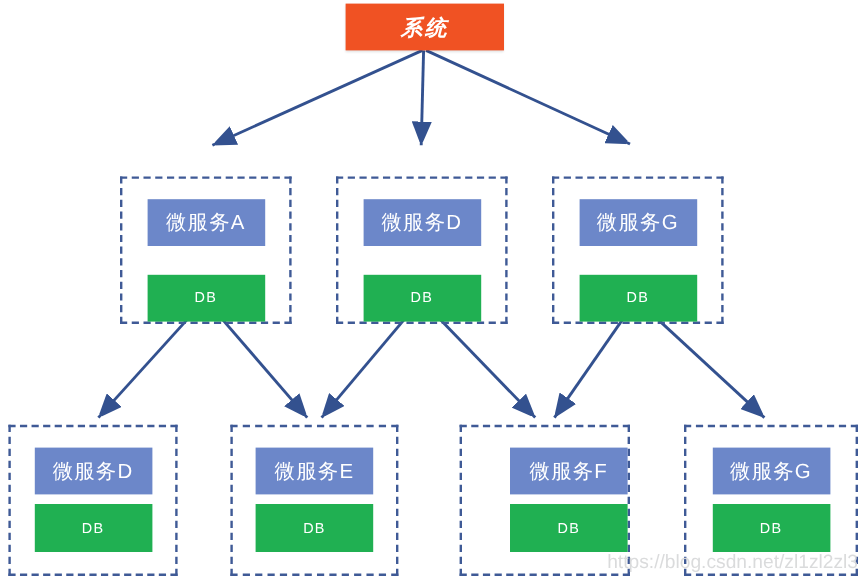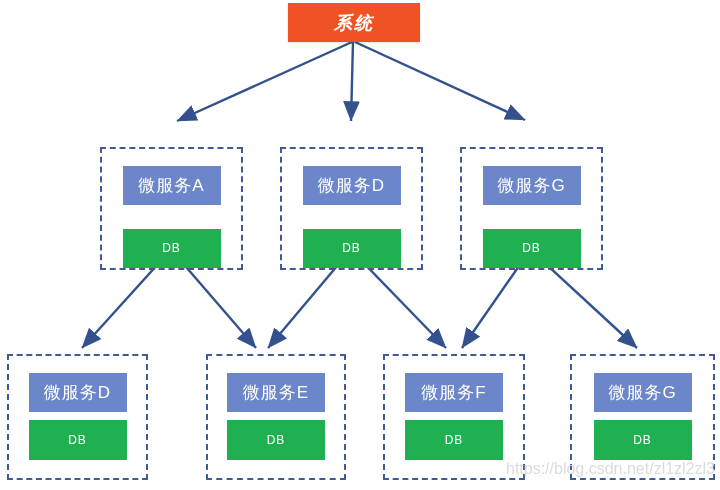--- a/index.html
+++ b/index.html
@@ -21,22 +21,22 @@
   .svc-container{
     position:absolute;
     border:2.5px dashed #3F5A96;
     box-sizing:border-box;
     display:flex;flex-direction:column;align-items:center;
     z-index:2;background:transparent;
   }
   .tier1{top:147px;height:123px;width:143px;padding-top:17px;gap:16px;}
   .tier2{top:354px;height:126px;width:142px;padding-top:17px;}
   .pos-a{left:100px;} .pos-b{left:280px;} .pos-c{left:460px;}
-  .pos-d{left:7px;width:141px;} .pos-e{left:206px;width:140px;}
-  .pos-f{left:383px;} .pos-g{left:570px;width:145px;}
+  .pos-d{left:7px;width:141px;} .pos-e{left:192px;width:140px;}
+  .pos-f{left:383px;align-items:flex-end;} .pos-g{left:570px;width:145px;}
   .svc-box{
     width:98px;height:39px;background:#6C87C9;color:#ffffff;
     display:flex;align-items:center;justify-content:center;
     font-size:17px;letter-spacing:1px;
   }
   .db-box{
     width:98px;height:40px;margin-top:8px;background:#20B052;color:#ffffff;
     display:flex;align-items:center;justify-content:center;
     font-size:12px;letter-spacing:1px;
   }

